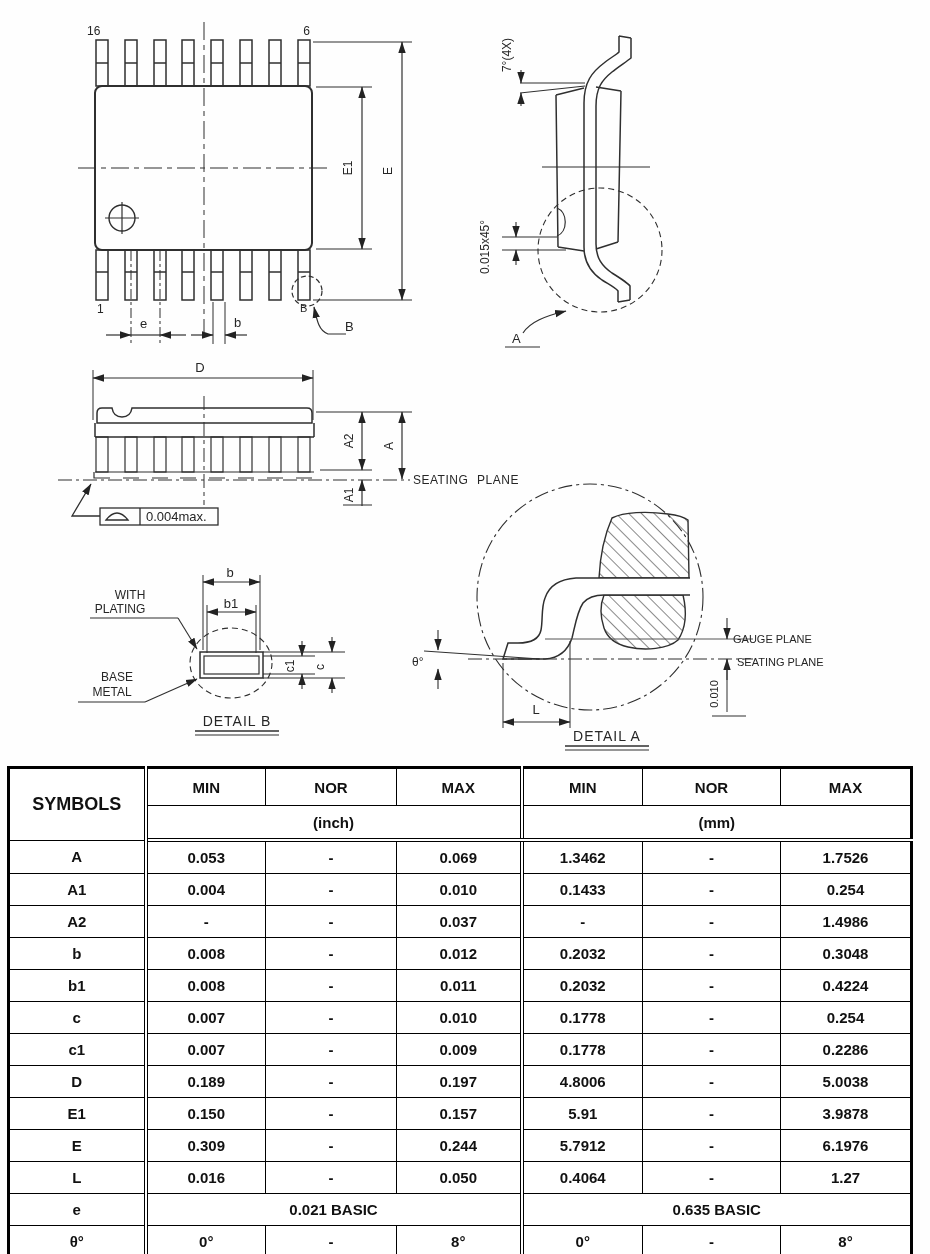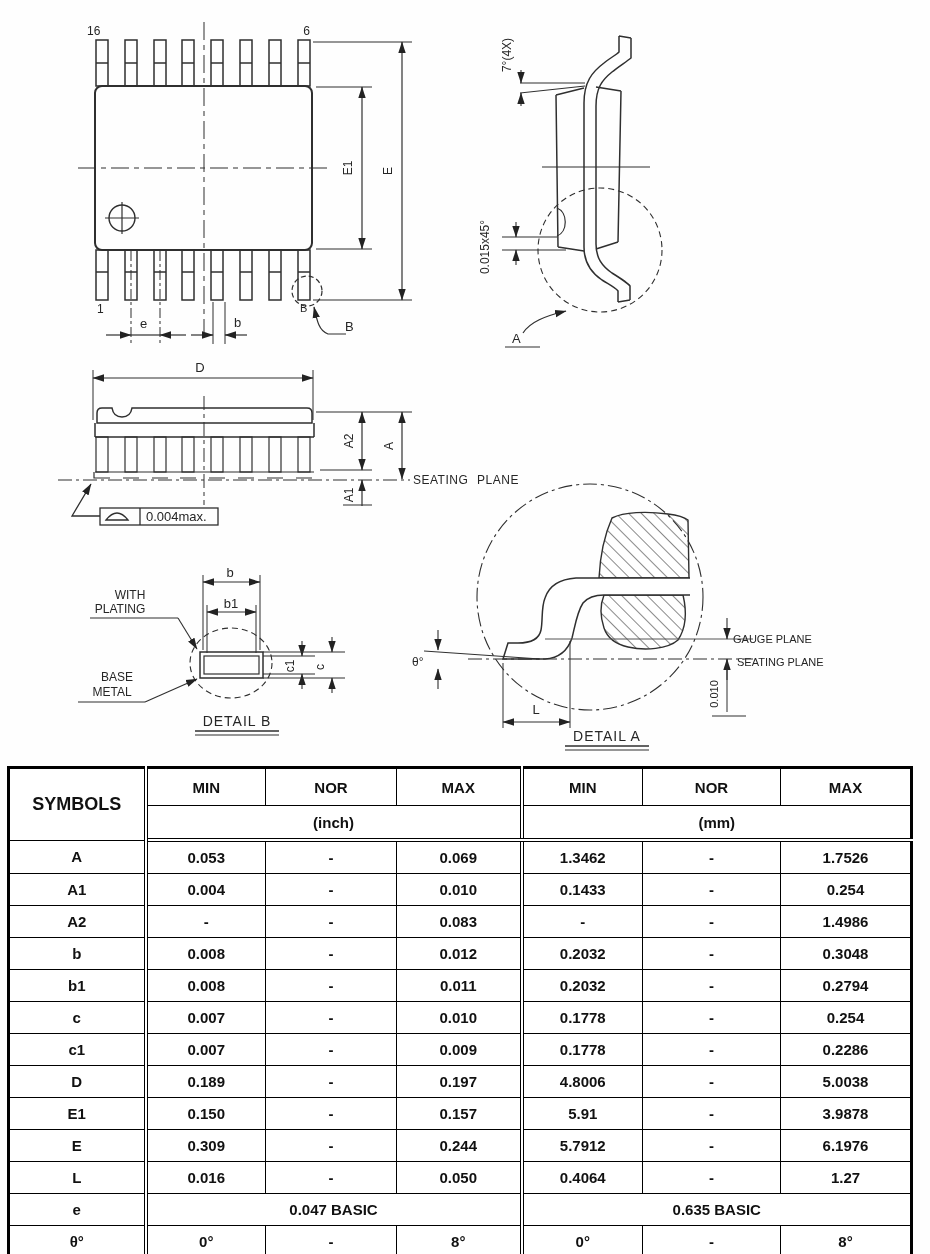--- a/index.html
+++ b/index.html
@@ -362,42 +362,42 @@
             <td>-</td>
             <td>0.010</td>
             <td class="dbl">0.1433</td>
             <td>-</td>
             <td>0.254</td>
           </tr>
           <tr>
             <td class="sym">A2</td>
             <td>-</td>
             <td>-</td>
-            <td>0.083</td>
+            <td>0.037</td>
             <td class="dbl">-</td>
             <td>-</td>
             <td>1.4986</td>
           </tr>
           <tr>
             <td class="sym">b</td>
             <td>0.008</td>
             <td>-</td>
             <td>0.012</td>
             <td class="dbl">0.2032</td>
             <td>-</td>
             <td>0.3048</td>
           </tr>
           <tr>
             <td class="sym">b1</td>
             <td>0.008</td>
             <td>-</td>
             <td>0.011</td>
             <td class="dbl">0.2032</td>
             <td>-</td>
-            <td>0.2794</td>
+            <td>0.4224</td>
           </tr>
           <tr>
             <td class="sym">c</td>
             <td>0.007</td>
             <td>-</td>
             <td>0.010</td>
             <td class="dbl">0.1778</td>
             <td>-</td>
             <td>0.254</td>
           </tr>
@@ -441,21 +441,21 @@
             <td class="sym">L</td>
             <td>0.016</td>
             <td>-</td>
             <td>0.050</td>
             <td class="dbl">0.4064</td>
             <td>-</td>
             <td>1.27</td>
           </tr>
           <tr>
             <td class="sym">e</td>
-            <td colspan="3">0.047 BASIC</td>
+            <td colspan="3">0.021 BASIC</td>
             <td colspan="3" class="dbl">0.635 BASIC</td>
           </tr>
           <tr>
             <td class="sym">θ°</td>
             <td>0°</td>
             <td>-</td>
             <td>8°</td>
             <td class="dbl">0°</td>
             <td>-</td>
             <td>8°</td>

